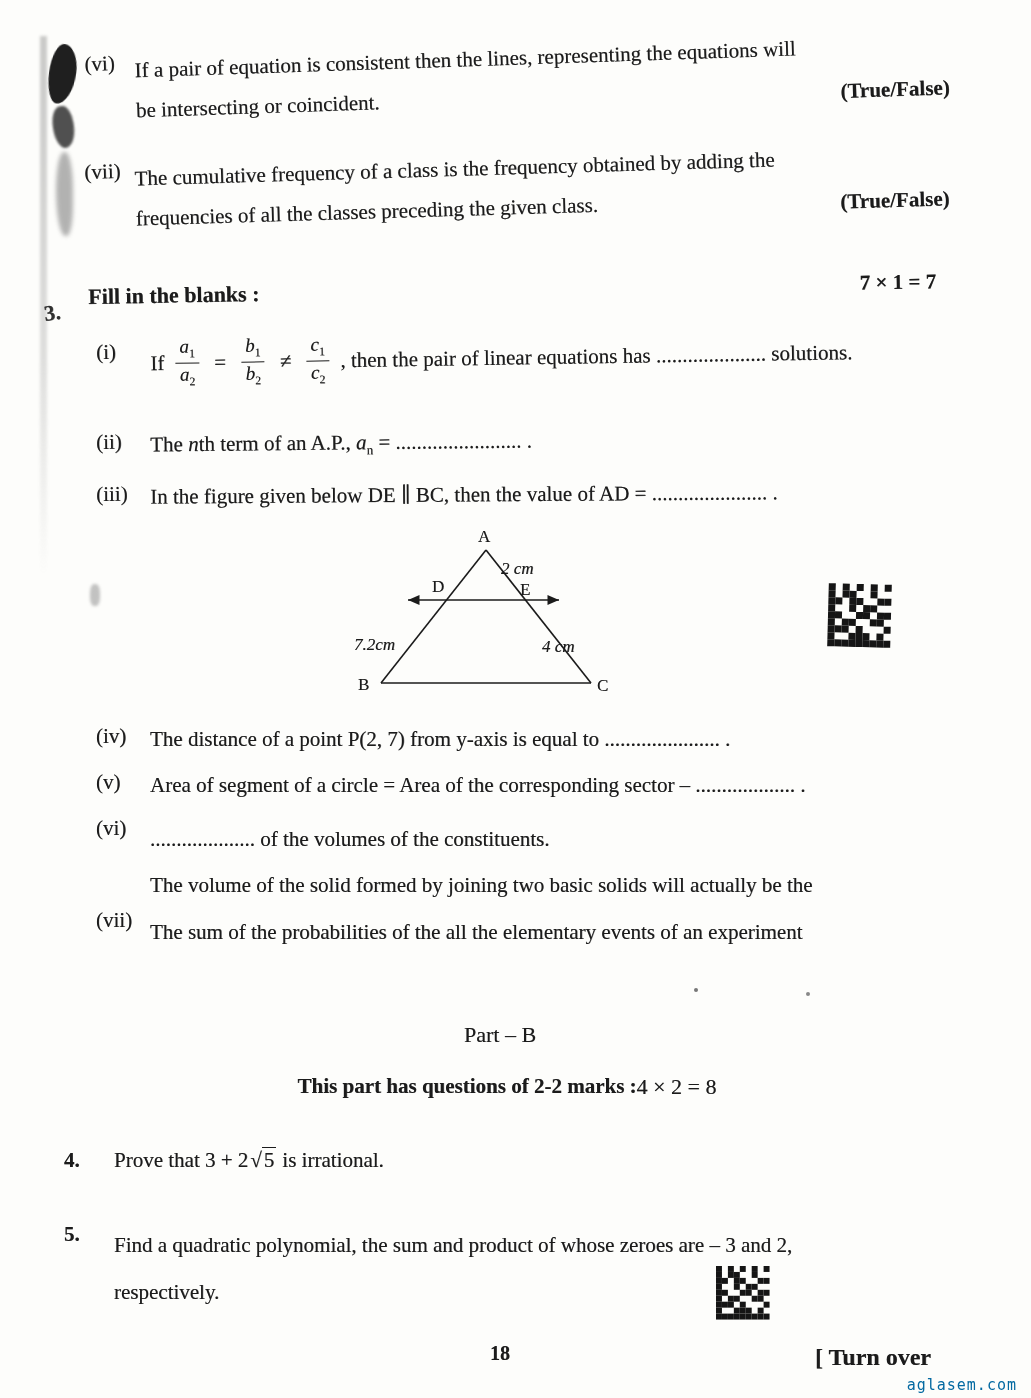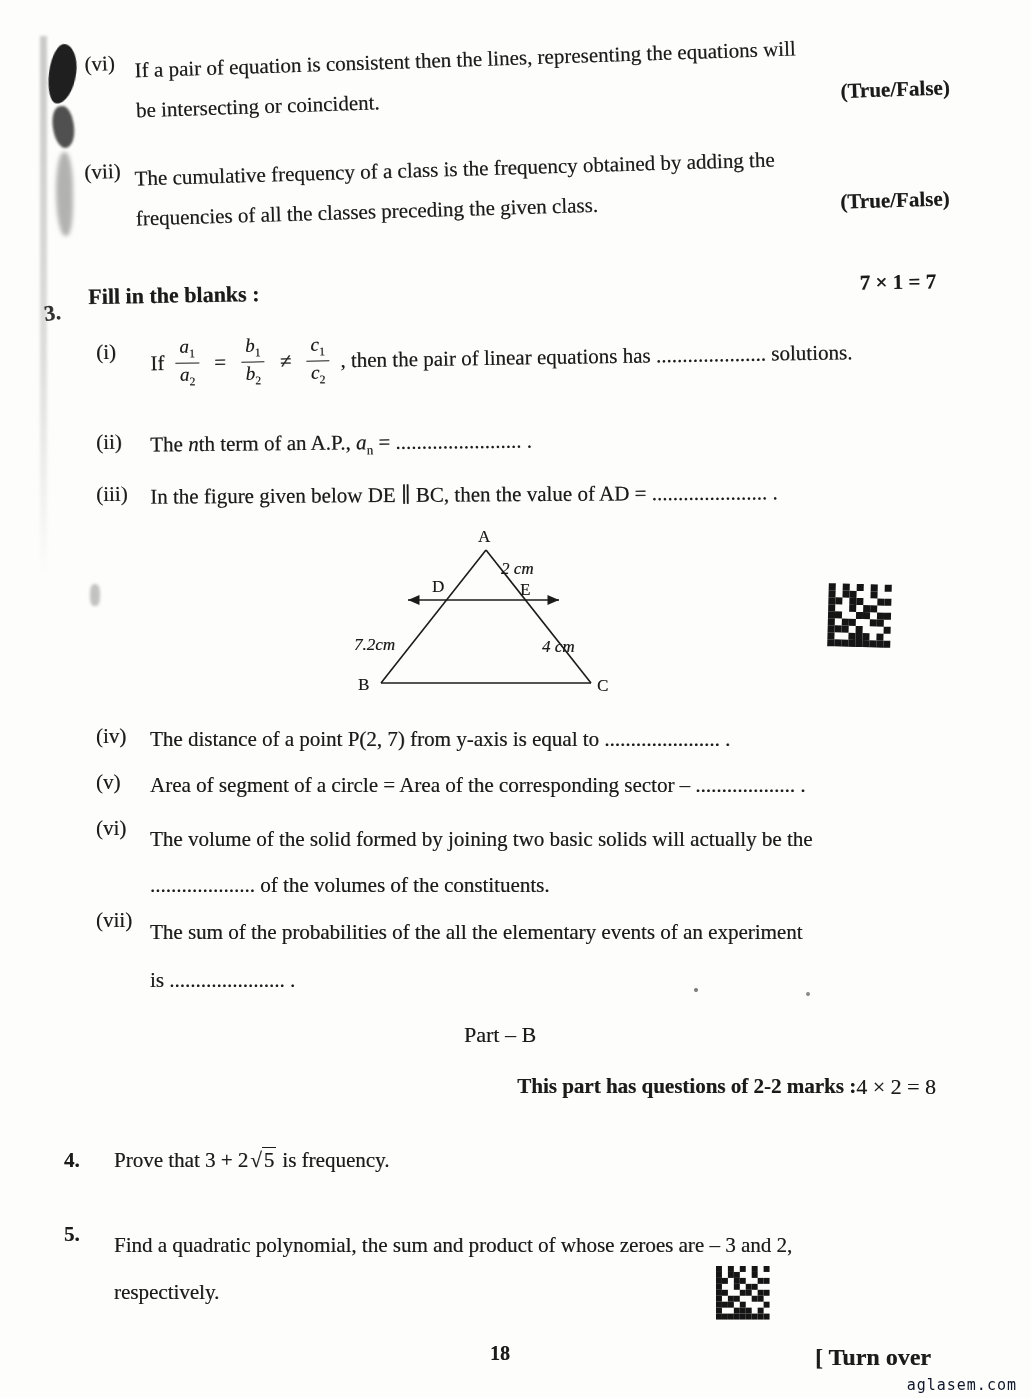--- a/index.html
+++ b/index.html
@@ -74,39 +74,39 @@
       0 21px #151515, 21px 21px #151515, 35px 21px #151515, 42px 21px #151515,
       0 28px #151515, 7px 28px #151515, 28px 28px #151515, 35px 28px #151515, 49px 28px #151515, 56px 28px #151515,
       0 35px #151515, 14px 35px #151515, 21px 35px #151515, 42px 35px #151515, 49px 35px #151515,
       0 42px #151515, 7px 42px #151515, 14px 42px #151515, 28px 42px #151515, 56px 42px #151515,
       0 49px #151515, 21px 49px #151515, 28px 49px #151515, 35px 49px #151515, 49px 49px #151515,
       0 56px #151515, 7px 56px #151515, 14px 56px #151515, 21px 56px #151515, 28px 56px #151515, 35px 56px #151515, 42px 56px #151515, 49px 56px #151515, 56px 56px #151515;
   }
 
   
   .partb-title { position:absolute; left:0; top:1022px; width:1000px; text-align:center; font-weight:400; font-size:22px; }
-  .partb-intro { position:absolute; left:62px; top:1074px; width:874px; display:flex; justify-content:flex-end; }
+  .partb-intro { position:absolute; left:70px; top:1074px; width:874px; display:flex; justify-content:center; }
   .partb-intro .pi { font-weight:700; font-size:21px; }
   .partb-intro .pm { font-weight:400; font-size:22px; }
 
   .q { position:absolute; left:64px; width:886px; display:flex; font-size:21px; }
   .q .qn { flex:none; width:50px; font-weight:700; }
   .q .qt { flex:1; }
   #q4 { top:1148px; }
   #q5 { top:1222px; }
   #q5 .qt { line-height:47px; }
   .radicand { border-top:1.6px solid #1b1b1b; padding:0 2px; }
   .rad { margin-left:2px; }
   .post-sp { margin-left:6px; }
 
   
   .footer-left   { position:absolute; left:64px;  top:1426px; font-weight:700; font-size:21px; }
   .footer-center { position:absolute; left:0; width:1000px; text-align:center; top:1342px; font-weight:700; font-size:20px; }
   .footer-right  { position:absolute; right:100px; top:1344px; font-weight:700; font-size:24px; }
-  .watermark { position:absolute; right:14px; top:1376px; font-family:"DejaVu Sans Mono",monospace; font-size:15px; color:#0f172a; letter-spacing:1px; text-shadow:none; }
+  .watermark { position:absolute; right:14px; top:1376px; font-family:"DejaVu Sans Mono",monospace; font-size:15px; color:#0369a1; letter-spacing:1px; text-shadow:none; }
 </style>
 </head>
 <body>
 
 <div class="page">
 
   <div class="artifact edge"></div>
   <div class="artifact a1"></div>
   <div class="artifact a2"></div>
   <div class="artifact a3"></div>
@@ -200,44 +200,43 @@
   </div>
 
   <div class="item" id="item-v">
     <span class="inum">(v)</span>
     <span class="itx">Area of segment of a circle = Area of the corresponding sector – ................... .</span>
   </div>
 
   <div class="item" id="item-vi">
     <span class="inum">(vi)</span>
     <span class="itx">
+      <div>.................... of the volumes of the constituents.</div>
       <div>The volume of the solid formed by joining two basic solids will actually be the</div>
-      <div>.................... of the volumes of the constituents.</div>
     </span>
   </div>
 
   <div class="item" id="item-vii">
     <span class="inum">(vii)</span>
     <span class="itx">
       <div>The sum of the probabilities of the all the elementary events of an experiment</div>
-      <div>is ...................... .</div>
     </span>
   </div>
 
   <div class="partb-title">Part – B</div>
 
   <div class="partb-intro">
     <span class="pi">This part has questions of 2-2 marks :</span>
     <span class="pm">4 × 2 = 8</span>
   </div>
 
   <div class="q" id="q4">
     <span class="qn">4.</span>
     <span class="qt">
-      <span>Prove that 3 + 2</span><span class="rad">√</span><span class="radicand">5</span><span class="post-sp">is frequency.</span>
+      <span>Prove that 3 + 2</span><span class="rad">√</span><span class="radicand">5</span><span class="post-sp">is irrational.</span>
     </span>
   </div>
 
   <div class="q" id="q5">
     <span class="qn">5.</span>
     <span class="qt">
       <div>Find a quadratic polynomial, the sum and product of whose zeroes are – 3 and 2,</div>
       <div>respectively.</div>
     </span>
   </div>

